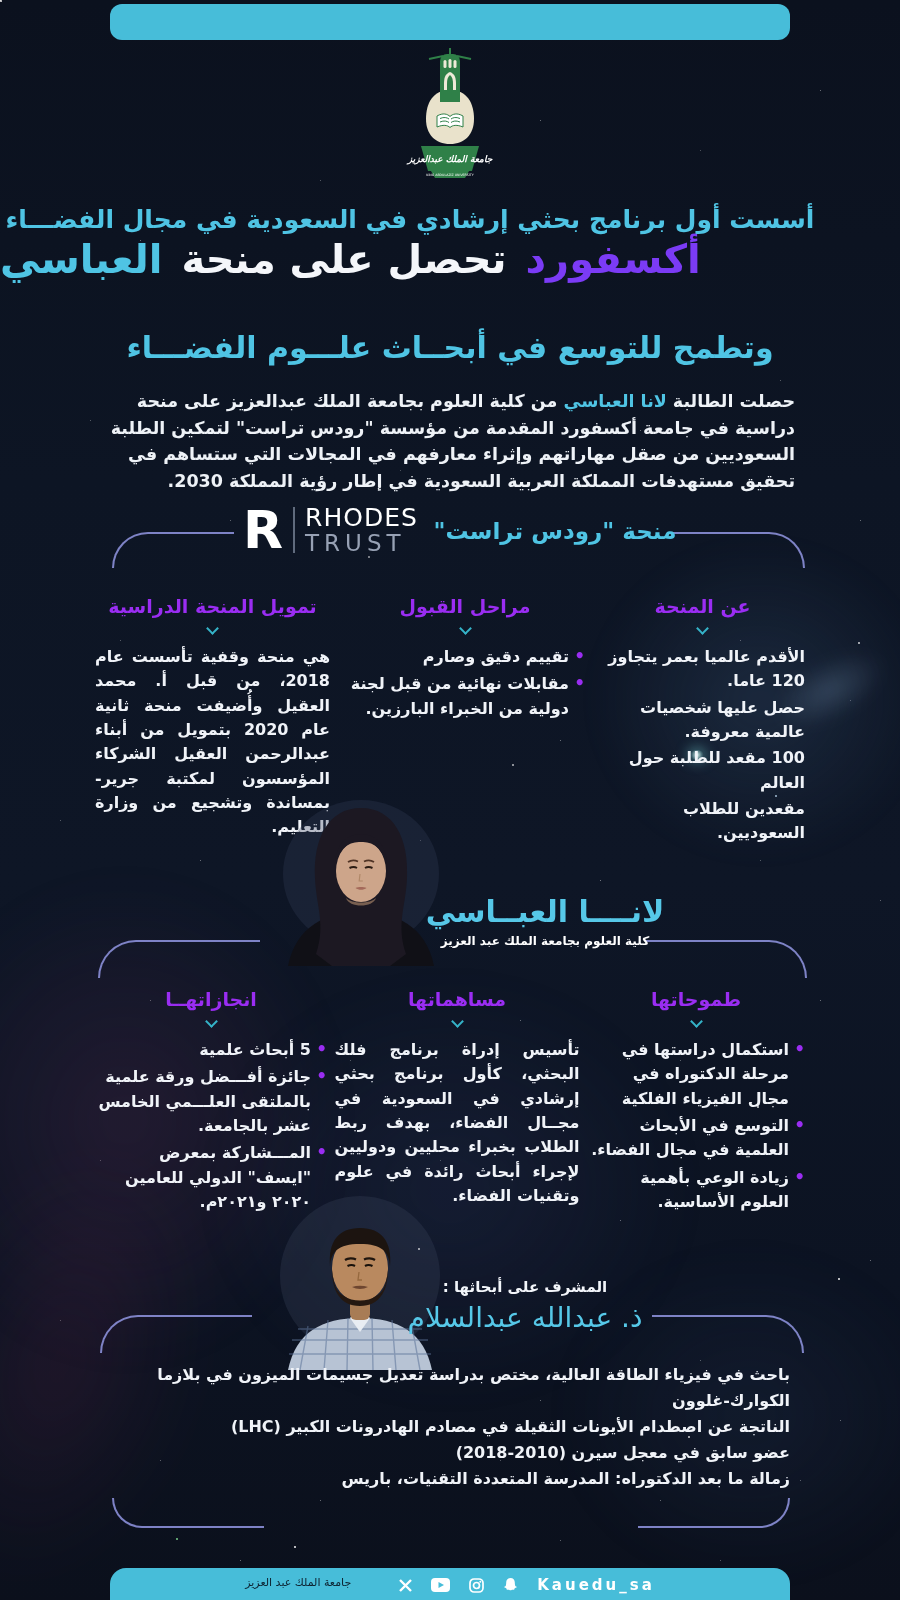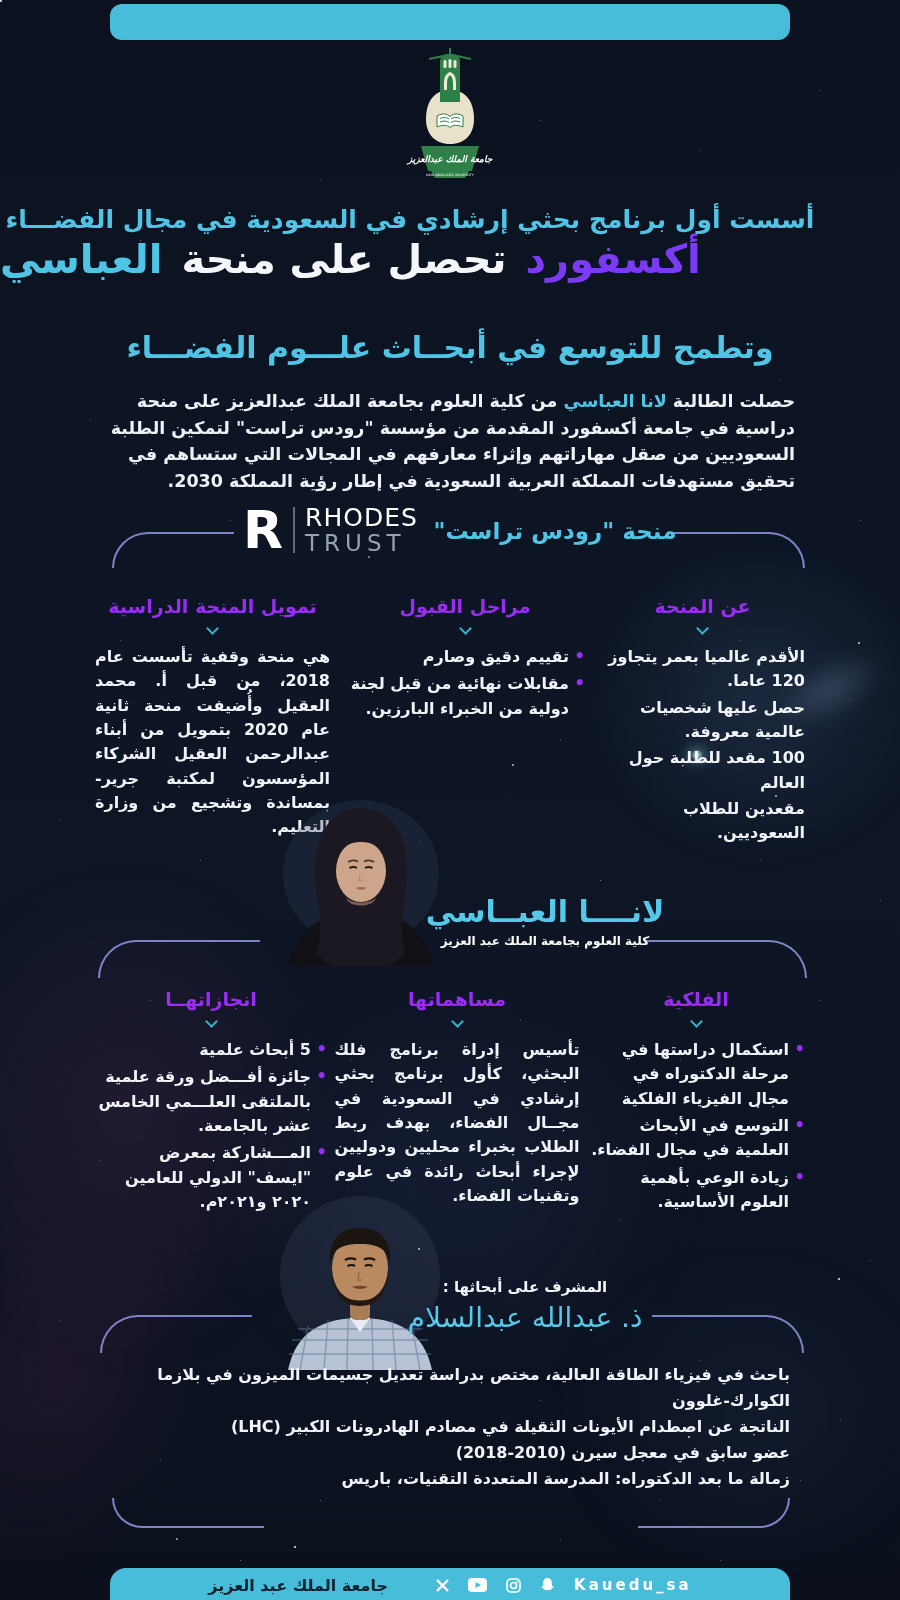--- a/index.html
+++ b/index.html
@@ -17,21 +17,21 @@
   .gcore{position:absolute;left:690px;top:750px;width:14px;height:10px;border-radius:50%;
     background:radial-gradient(circle,rgba(225,255,250,.95),rgba(140,220,220,.35) 60%,rgba(140,220,220,0));box-shadow:0 0 12px 4px rgba(120,210,215,.35);}
   .stars::before{content:"";position:absolute;width:1px;height:1px;border-radius:50%;background:rgba(255,255,255,.7);
     box-shadow:140px 240px rgba(255,255,255,.5),320px 180px rgba(255,255,255,.4),540px 120px rgba(255,255,255,.5),700px 150px rgba(255,255,255,.35),820px 90px rgba(255,255,255,.5),90px 420px rgba(255,255,255,.4),230px 520px rgba(255,255,255,.45),400px 470px rgba(255,255,255,.35),640px 430px rgba(255,255,255,.5),780px 380px rgba(255,255,255,.4),860px 520px rgba(255,255,255,.5),120px 640px rgba(255,255,255,.4),300px 700px rgba(255,255,255,.5),480px 660px rgba(255,255,255,.35),560px 740px rgba(255,255,255,.5),740px 640px rgba(255,255,255,.45),850px 700px rgba(255,255,255,.4),60px 820px rgba(255,255,255,.4),200px 860px rgba(255,255,255,.5),420px 840px rgba(255,255,255,.4),600px 880px rgba(255,255,255,.55),760px 860px rgba(255,255,255,.4),880px 900px rgba(255,255,255,.45),150px 1000px rgba(255,255,255,.45),350px 1060px rgba(255,255,255,.4),520px 1020px rgba(255,255,255,.5),680px 1060px rgba(255,255,255,.45),820px 1000px rgba(255,255,255,.5),100px 1160px rgba(255,255,255,.4),260px 1200px rgba(255,255,255,.45),440px 1160px rgba(255,255,255,.4),620px 1220px rgba(255,255,255,.5),780px 1180px rgba(255,255,255,.45),870px 1260px rgba(255,255,255,.5),60px 1320px rgba(255,255,255,.4),220px 1380px rgba(255,255,255,.5),380px 1340px rgba(255,255,255,.4),540px 1400px rgba(255,255,255,.5),700px 1360px rgba(255,255,255,.45),840px 1420px rgba(255,255,255,.5),160px 1460px rgba(255,255,255,.45),320px 1500px rgba(255,255,255,.5),500px 1460px rgba(255,255,255,.4),660px 1500px rgba(255,255,255,.5),800px 1480px rgba(255,255,255,.45),240px 1560px rgba(255,255,255,.5),560px 1540px rgba(255,255,255,.45),720px 1560px rgba(255,255,255,.4);}
   .stars::after{content:"";position:absolute;width:2px;height:2px;border-radius:50%;background:rgba(255,255,255,.95);
     box-shadow:838px 1278px rgba(255,255,255,.95),757px 1106px rgba(255,255,255,.8),294px 1546px rgba(255,255,255,.95),176px 1538px rgba(127,216,143,.95),688px 1436px rgba(255,255,255,.8),512px 764px rgba(255,255,255,.7),858px 642px rgba(255,255,255,.8),418px 1248px rgba(255,255,255,.75),588px 944px rgba(255,255,255,.7),368px 556px rgba(255,255,255,.6),775px 795px rgba(200,230,255,.8);}
   
   .topbar{position:absolute;left:110px;top:4px;width:680px;height:36px;border-radius:12px;background:#47bdd9;}
   .footbar{position:absolute;left:110px;top:1568px;width:680px;height:46px;border-radius:16px 16px 0 0;background:#47bdd9;
     display:flex;align-items:flex-start;justify-content:center;gap:48px;direction:ltr;padding-top:8px;box-sizing:border-box;}
-  .foot-uni{color:#0d2230;font-weight:bold;font-size:16px;}
+  .foot-uni{color:#0d2230;font-weight:normal;font-size:11px;}
   .foot-social{display:flex;align-items:center;gap:19px;}
   .foot-handle{color:#fff;font-size:15px;letter-spacing:3px;font-weight:bold;}
   
   .h1{position:absolute;left:0;top:205px;width:820px;text-align:center;color:#4fc4e4;font-size:25px;font-weight:bold;direction:rtl;}
   .h2row{position:absolute;left:0;top:236px;width:900px;display:flex;justify-content:flex-start;gap:19px;direction:ltr;align-items:baseline;}
   .h2row span{font-size:40px;font-weight:bold;direction:rtl;}
   .h2-name{color:#4fc4e4;} .h2-mid{color:#f4f6fa;} .h2-ox{color:#7b3bf5;}
   .h3{position:absolute;left:0;top:330px;width:900px;text-align:center;color:#4fc4e4;font-size:30px;font-weight:bold;direction:rtl;}
   .intro{position:absolute;left:105px;top:388px;width:690px;direction:rtl;text-align:right;font-size:17.5px;line-height:1.52;font-weight:bold;color:#eef2f7;}
   .intro .cy{color:#4fc4e4;}
@@ -168,21 +168,21 @@
 
   <div class="brk tl" style="left:98px;top:940px;width:160px;height:36px;"></div>
   <div class="brk tr" style="left:645px;top:940px;width:160px;height:36px;"></div>
   <div class="lana-block">
     <div class="lana-name">لانــــا العبــاسي</div>
     <div class="lana-col">كلية العلوم بجامعة الملك عبد العزيز</div>
   </div>
 
   <div class="cols" style="top:988px">
     <div class="col w215">
-      <div class="col-h">الفلكية</div>
+      <div class="col-h">طموحاتها</div>
       <div class="chev"></div>
       <ul class="blist col-txt">
         <li>استكمال دراستها في مرحلة الدكتوراه في مجال الفيزياء الفلكية</li>
         <li>التوسع في الأبحاث العلمية في مجال الفضاء.</li>
         <li>زيادة الوعي بأهمية العلوم الأساسية.</li>
       </ul>
     </div>
     <div class="col w245">
       <div class="col-h">مساهماتها</div>
       <div class="chev"></div>

